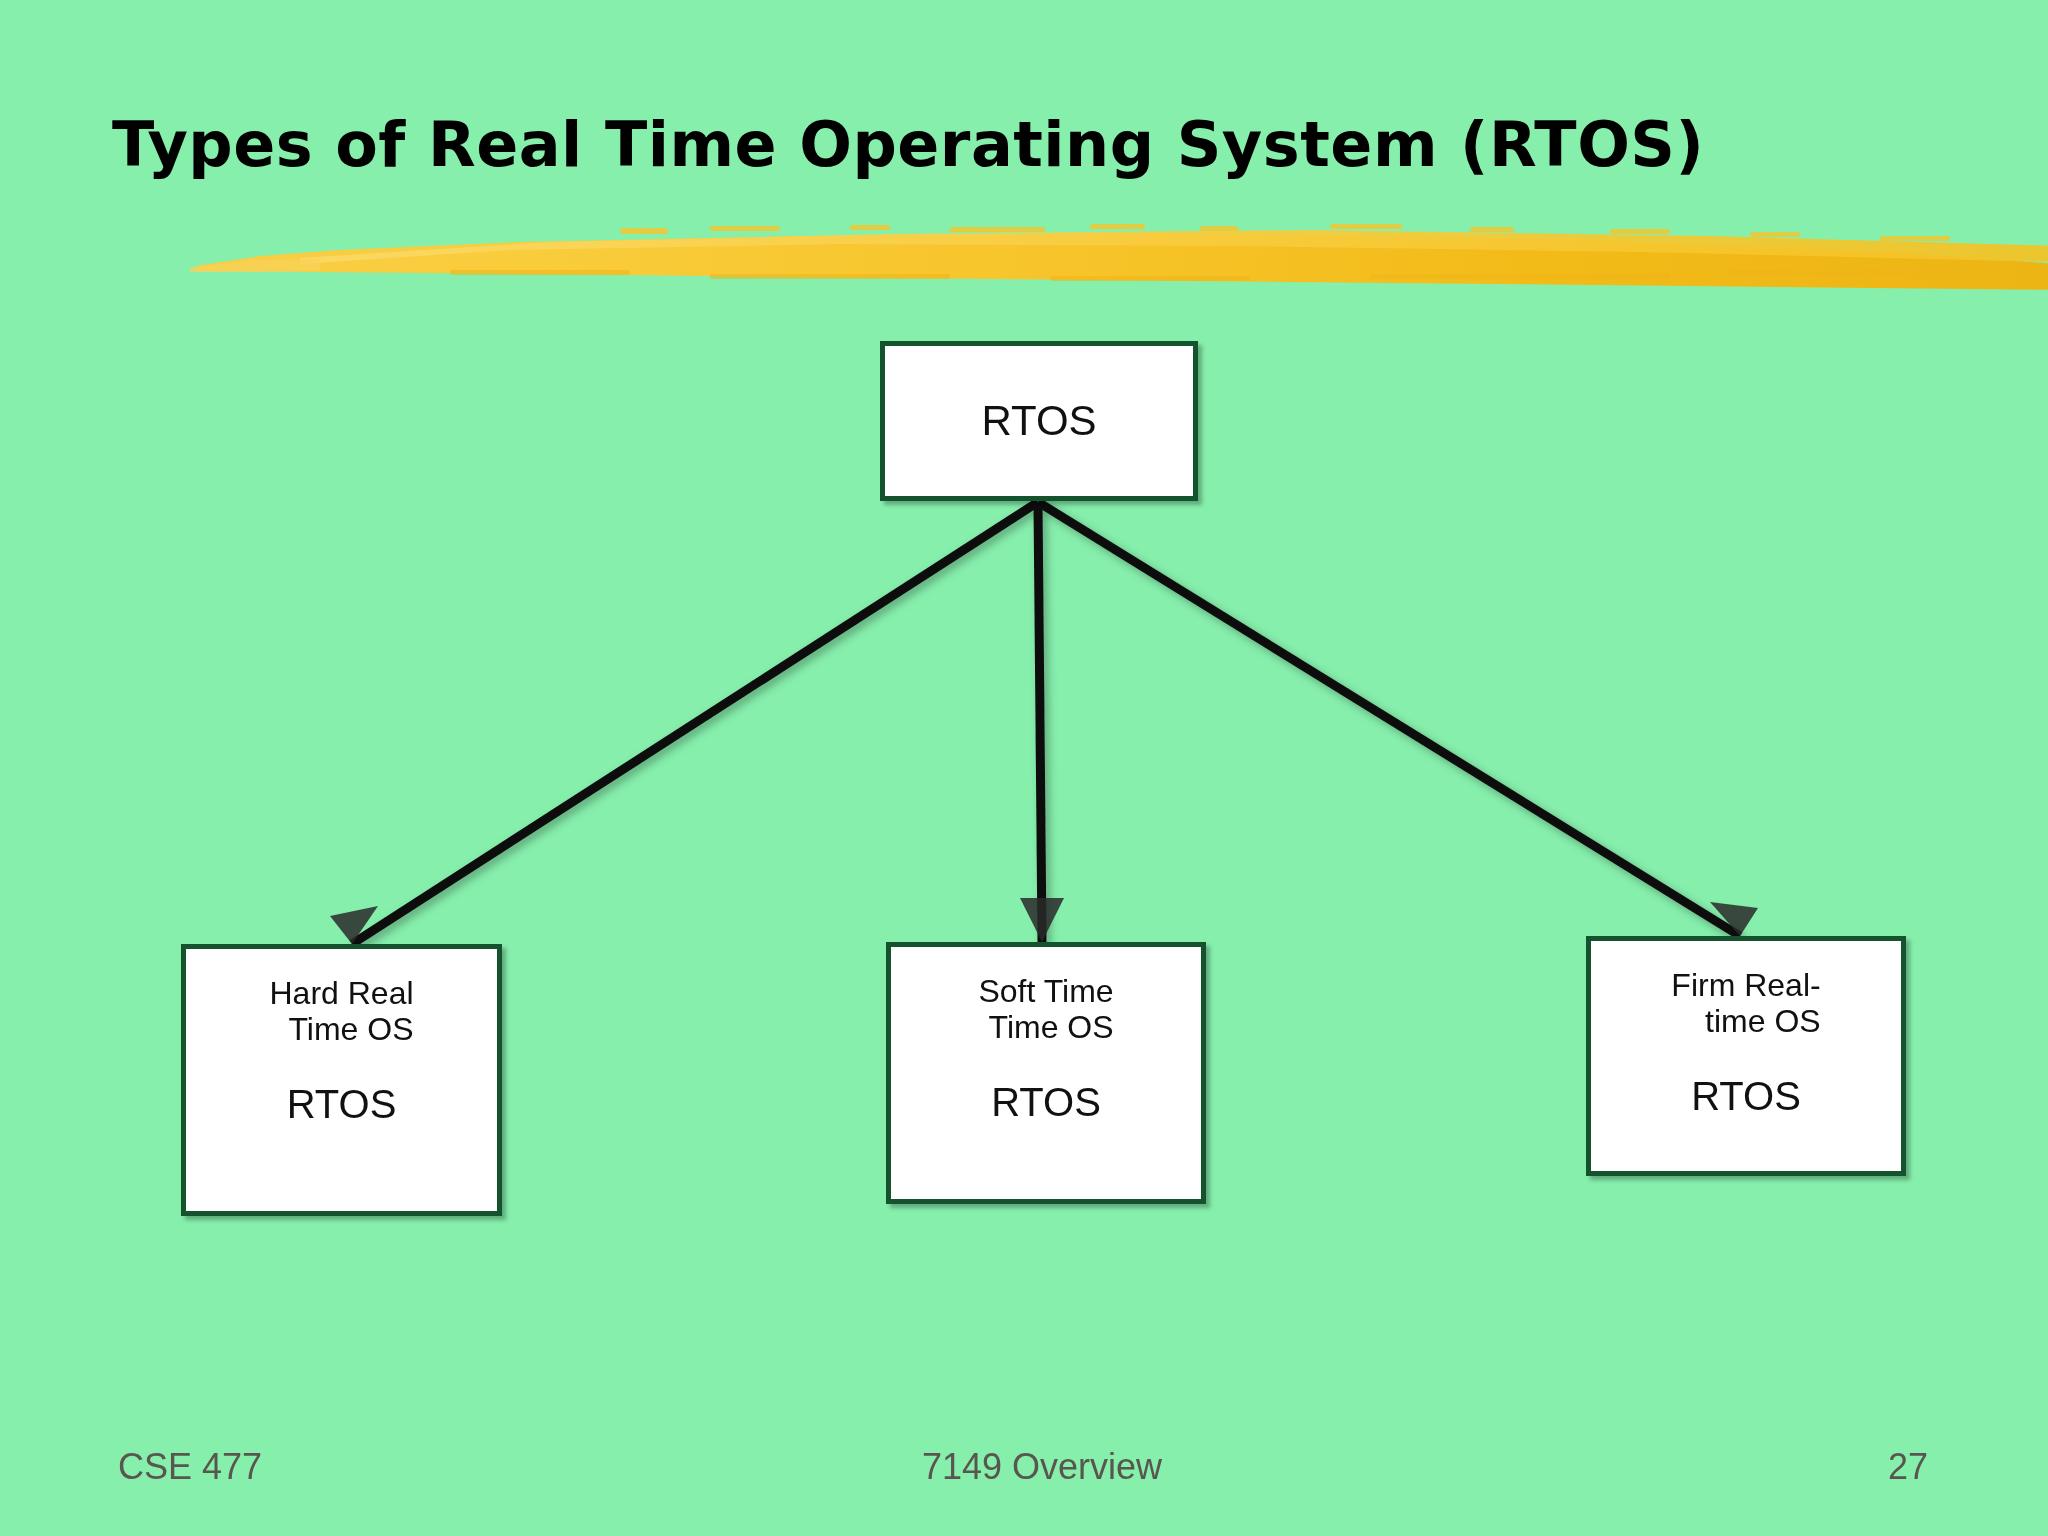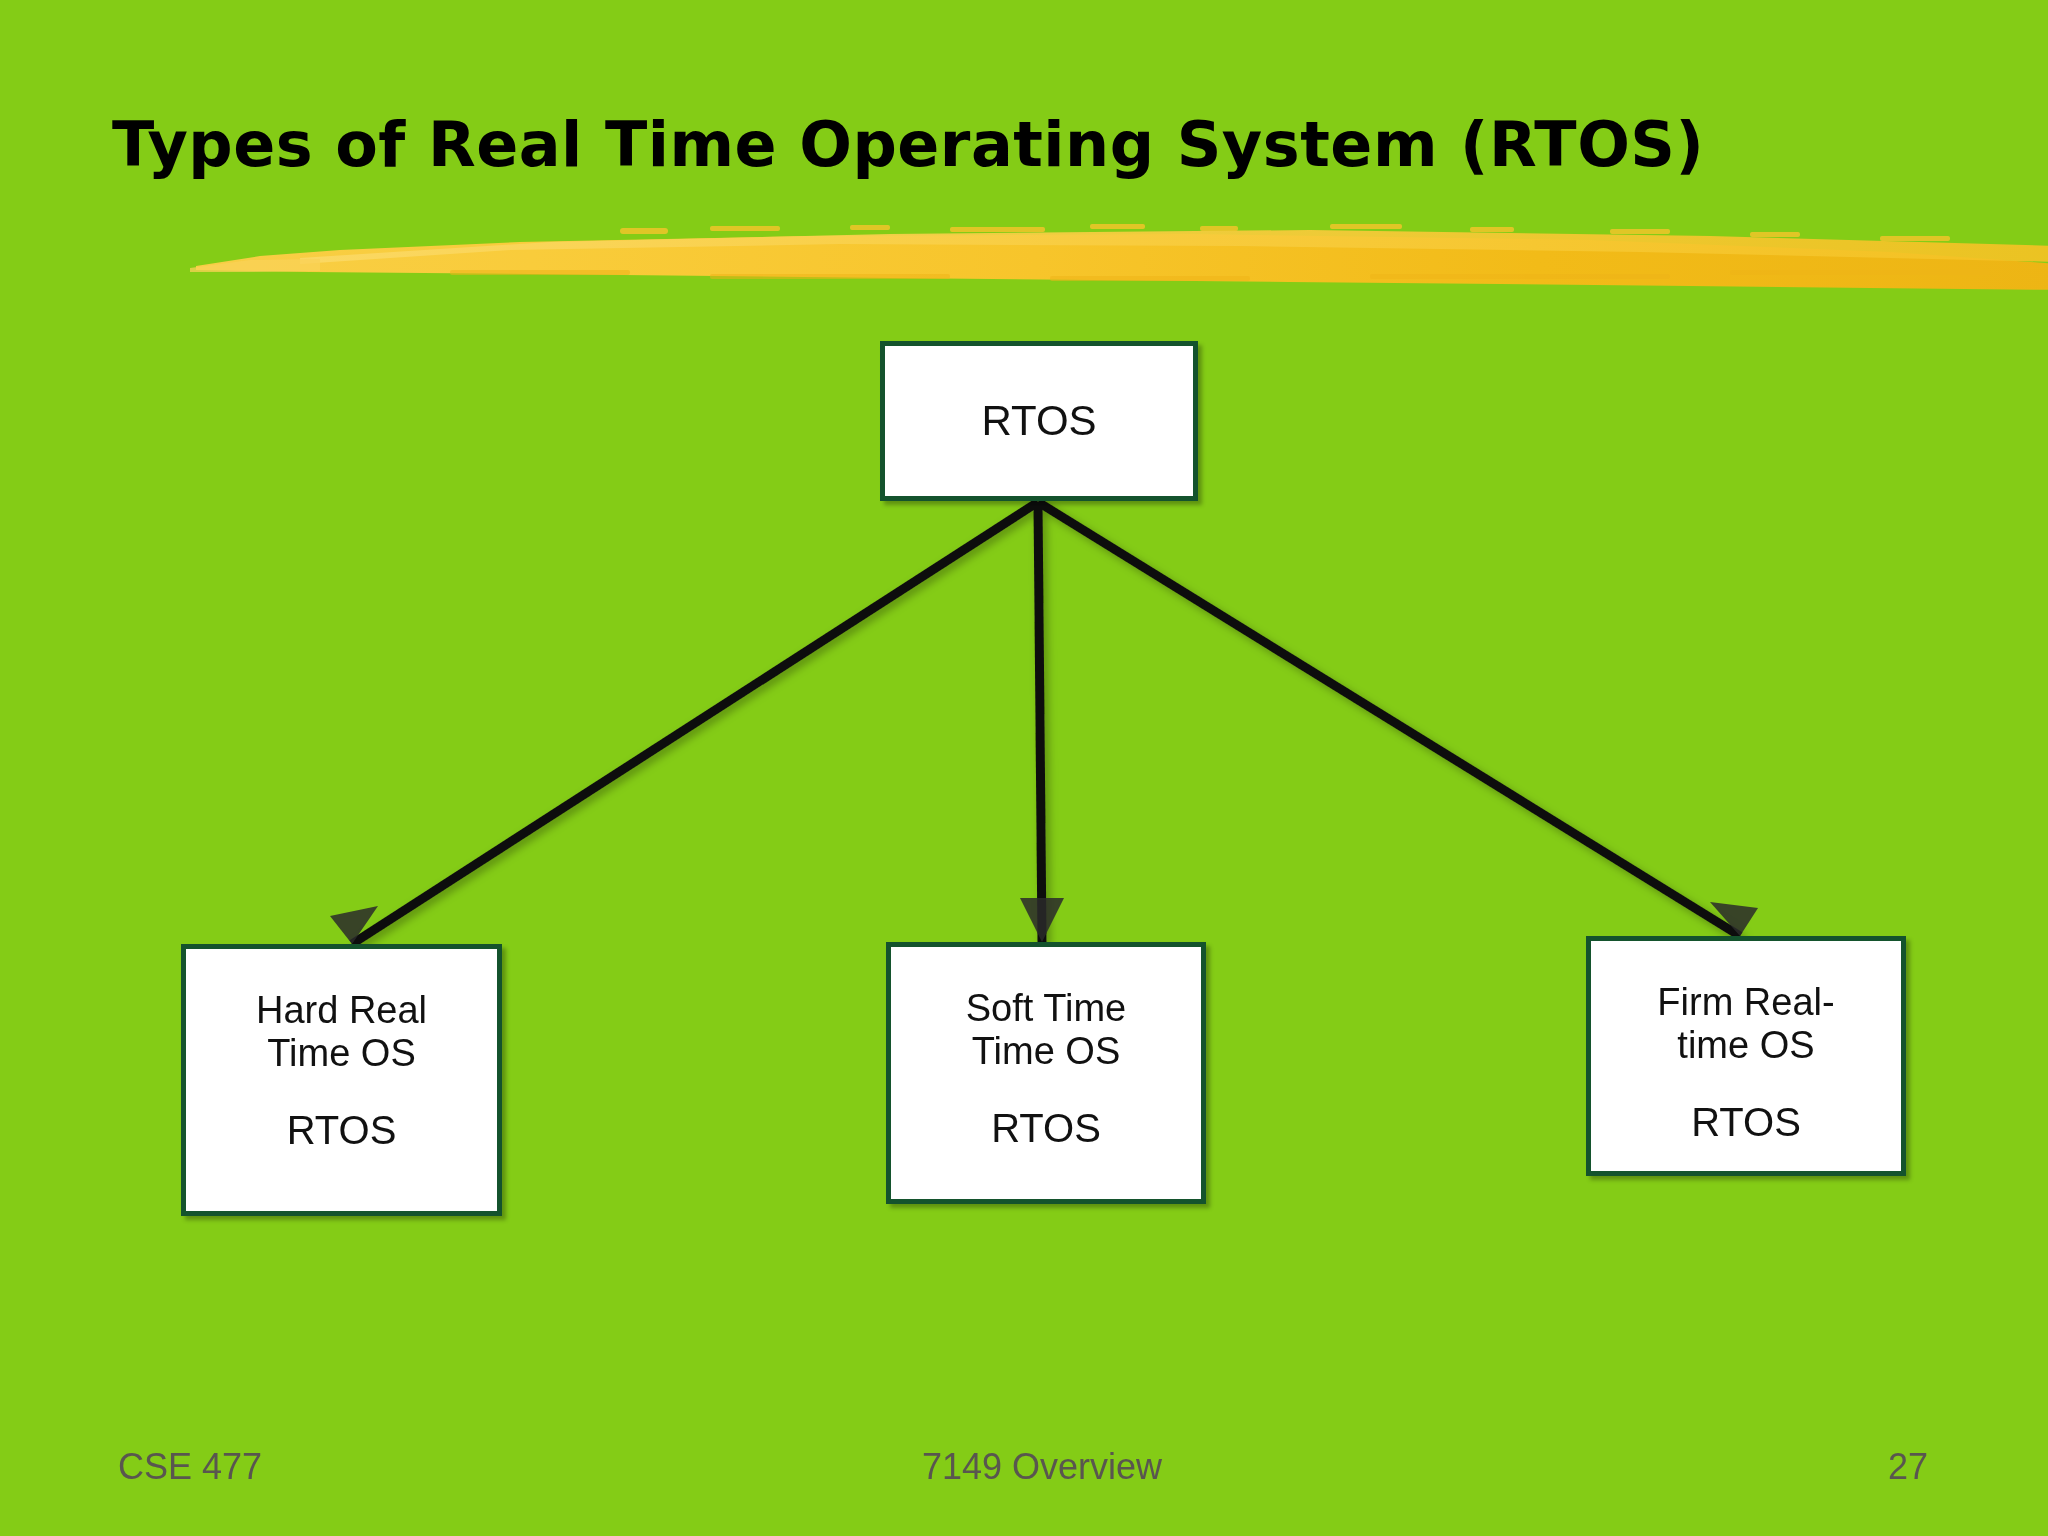--- a/index.html
+++ b/index.html
@@ -4,21 +4,21 @@
 <style>
   html, body {
     margin: 0;
     padding: 0;
     background: #ffffff;
   }
   #slide {
     position: relative;
     width: 2048px;
     height: 1536px;
-    background: #84cc16;
+    background: #86efac;
     overflow: hidden;
     font-family: "Liberation Sans", sans-serif;
   }
 
   
   #title {
     position: absolute;
     left: 112px;
     top: 108px;
     width: 1800px;
@@ -74,24 +74,25 @@
   #node-root .line-main {
     font-size: 42px;
     line-height: 1.1;
   }
 
   #node-hard  { left: 181px;  top: 944px; width: 321px; height: 272px; }
   #node-soft  { left: 886px;  top: 942px; width: 320px; height: 262px; }
   #node-firm  { left: 1586px; top: 936px; width: 320px; height: 240px; }
 
   .node .label {
-    font-size: 38px;
+    font-size: 32px;
     line-height: 1.12;
-    margin-top: 40px;
+    margin-top: 27px;
     padding: 0 16px;
+    text-align: right;
   }
   .node .sublabel {
     font-size: 40px;
     line-height: 1.1;
     margin-top: 34px;
   }
 
   
   .footer-text {
     position: absolute;

